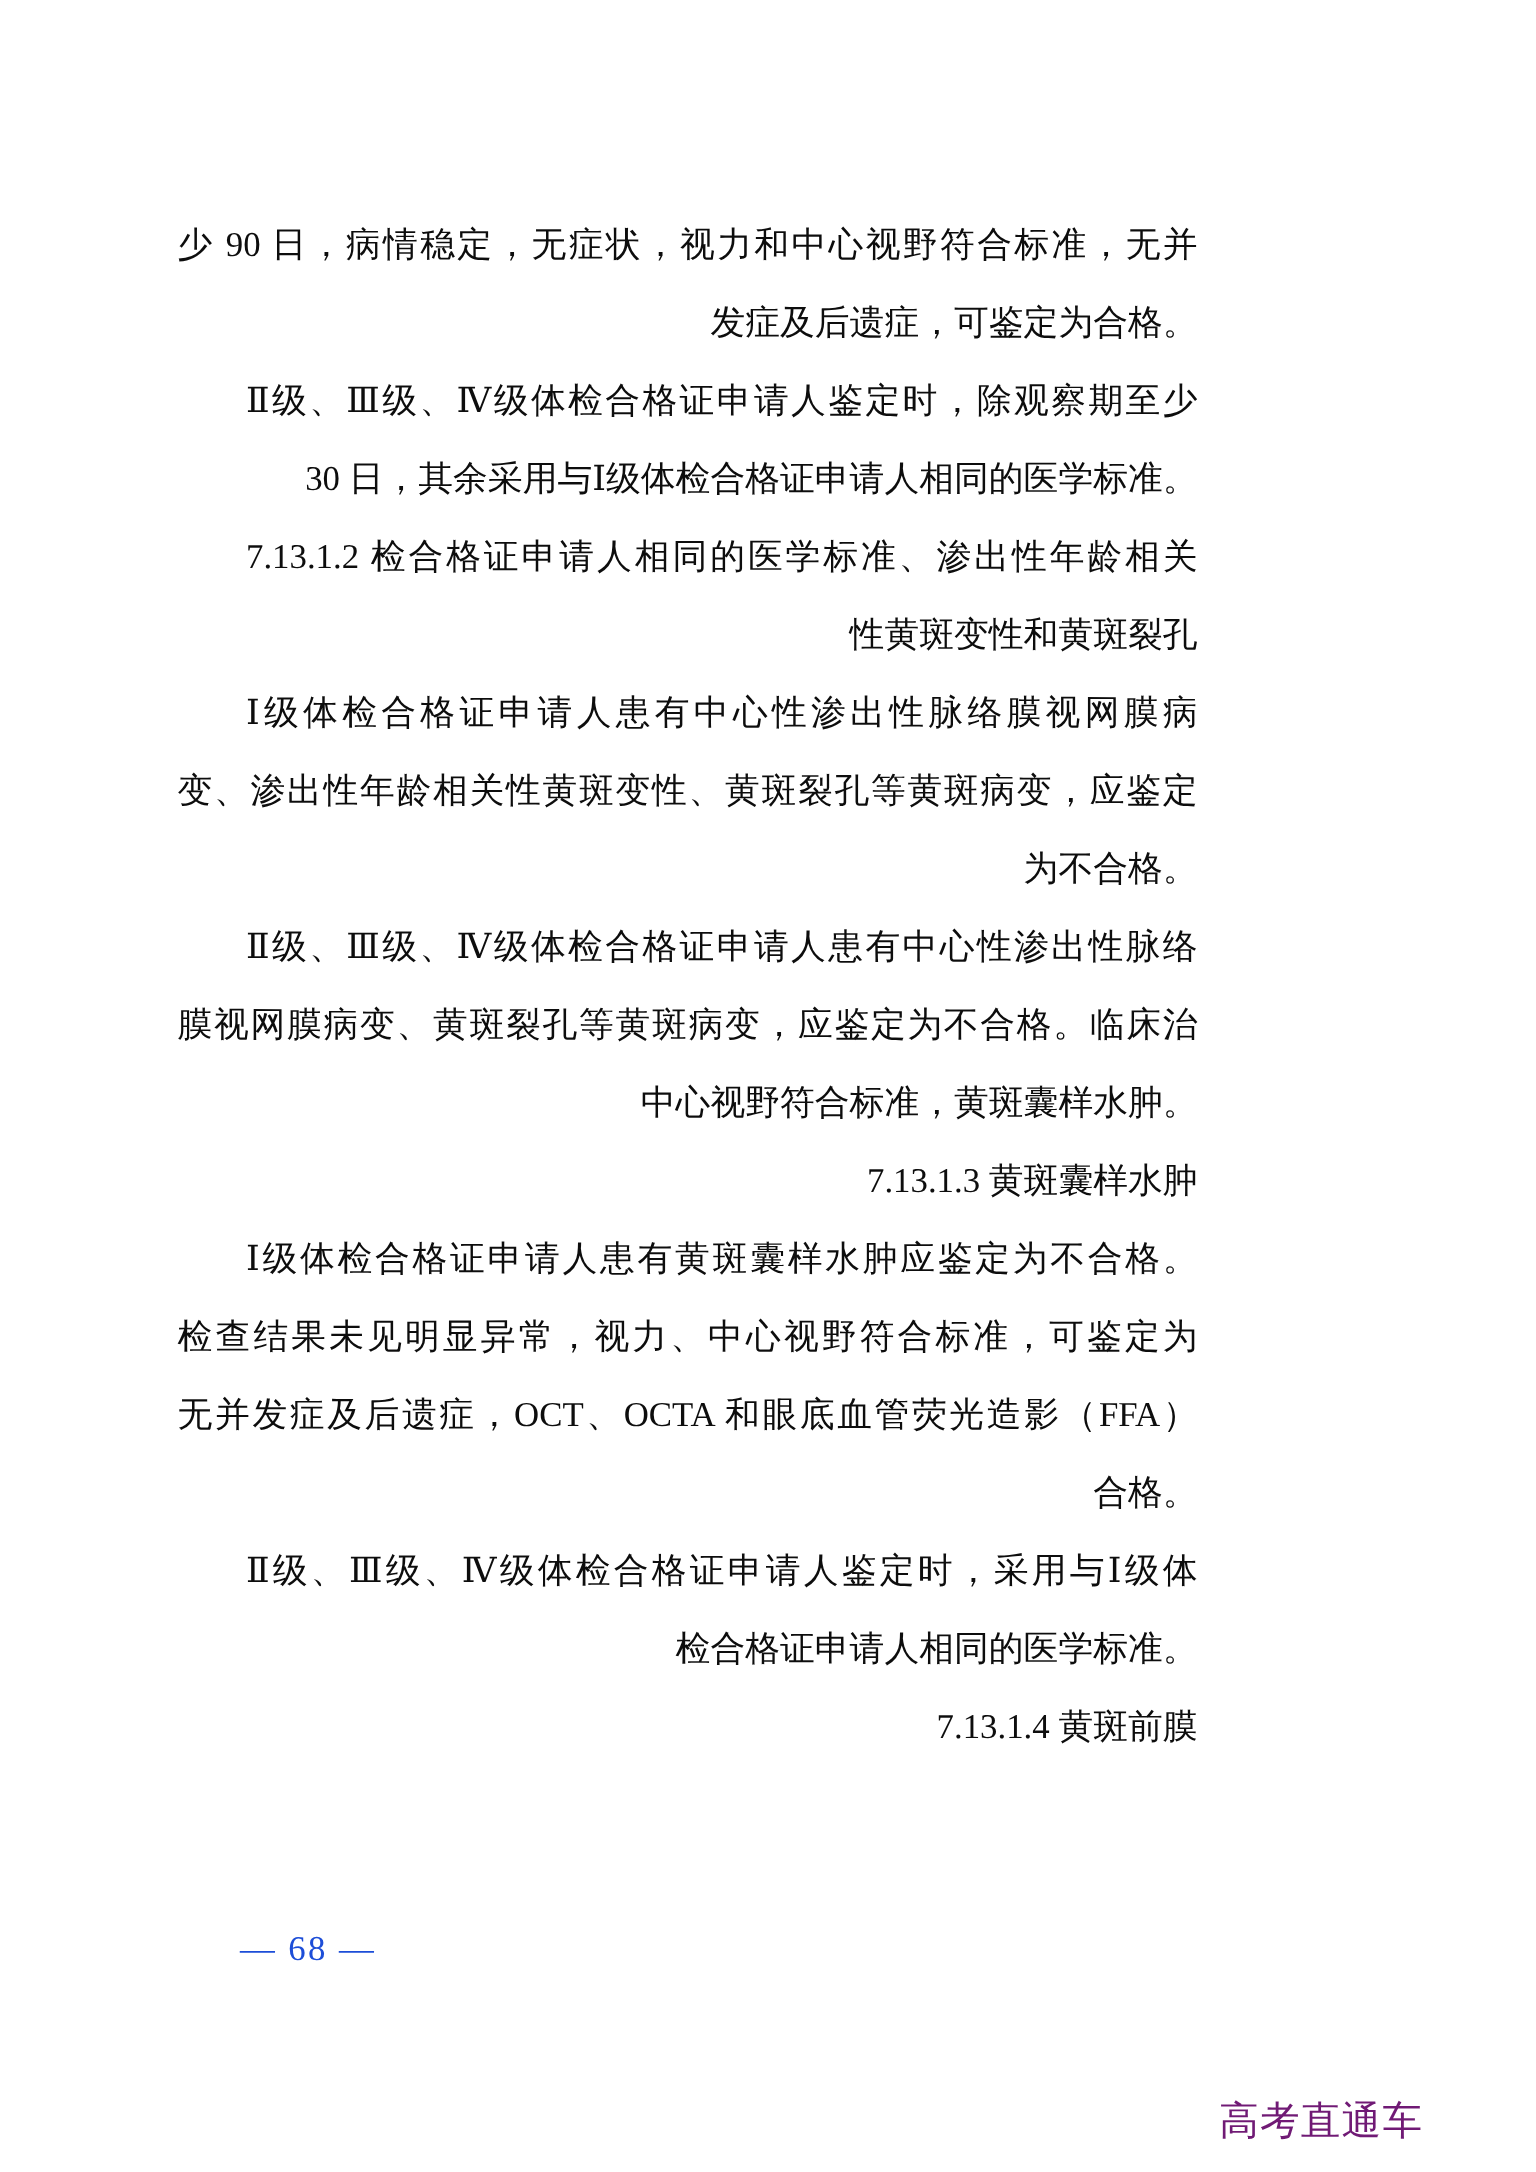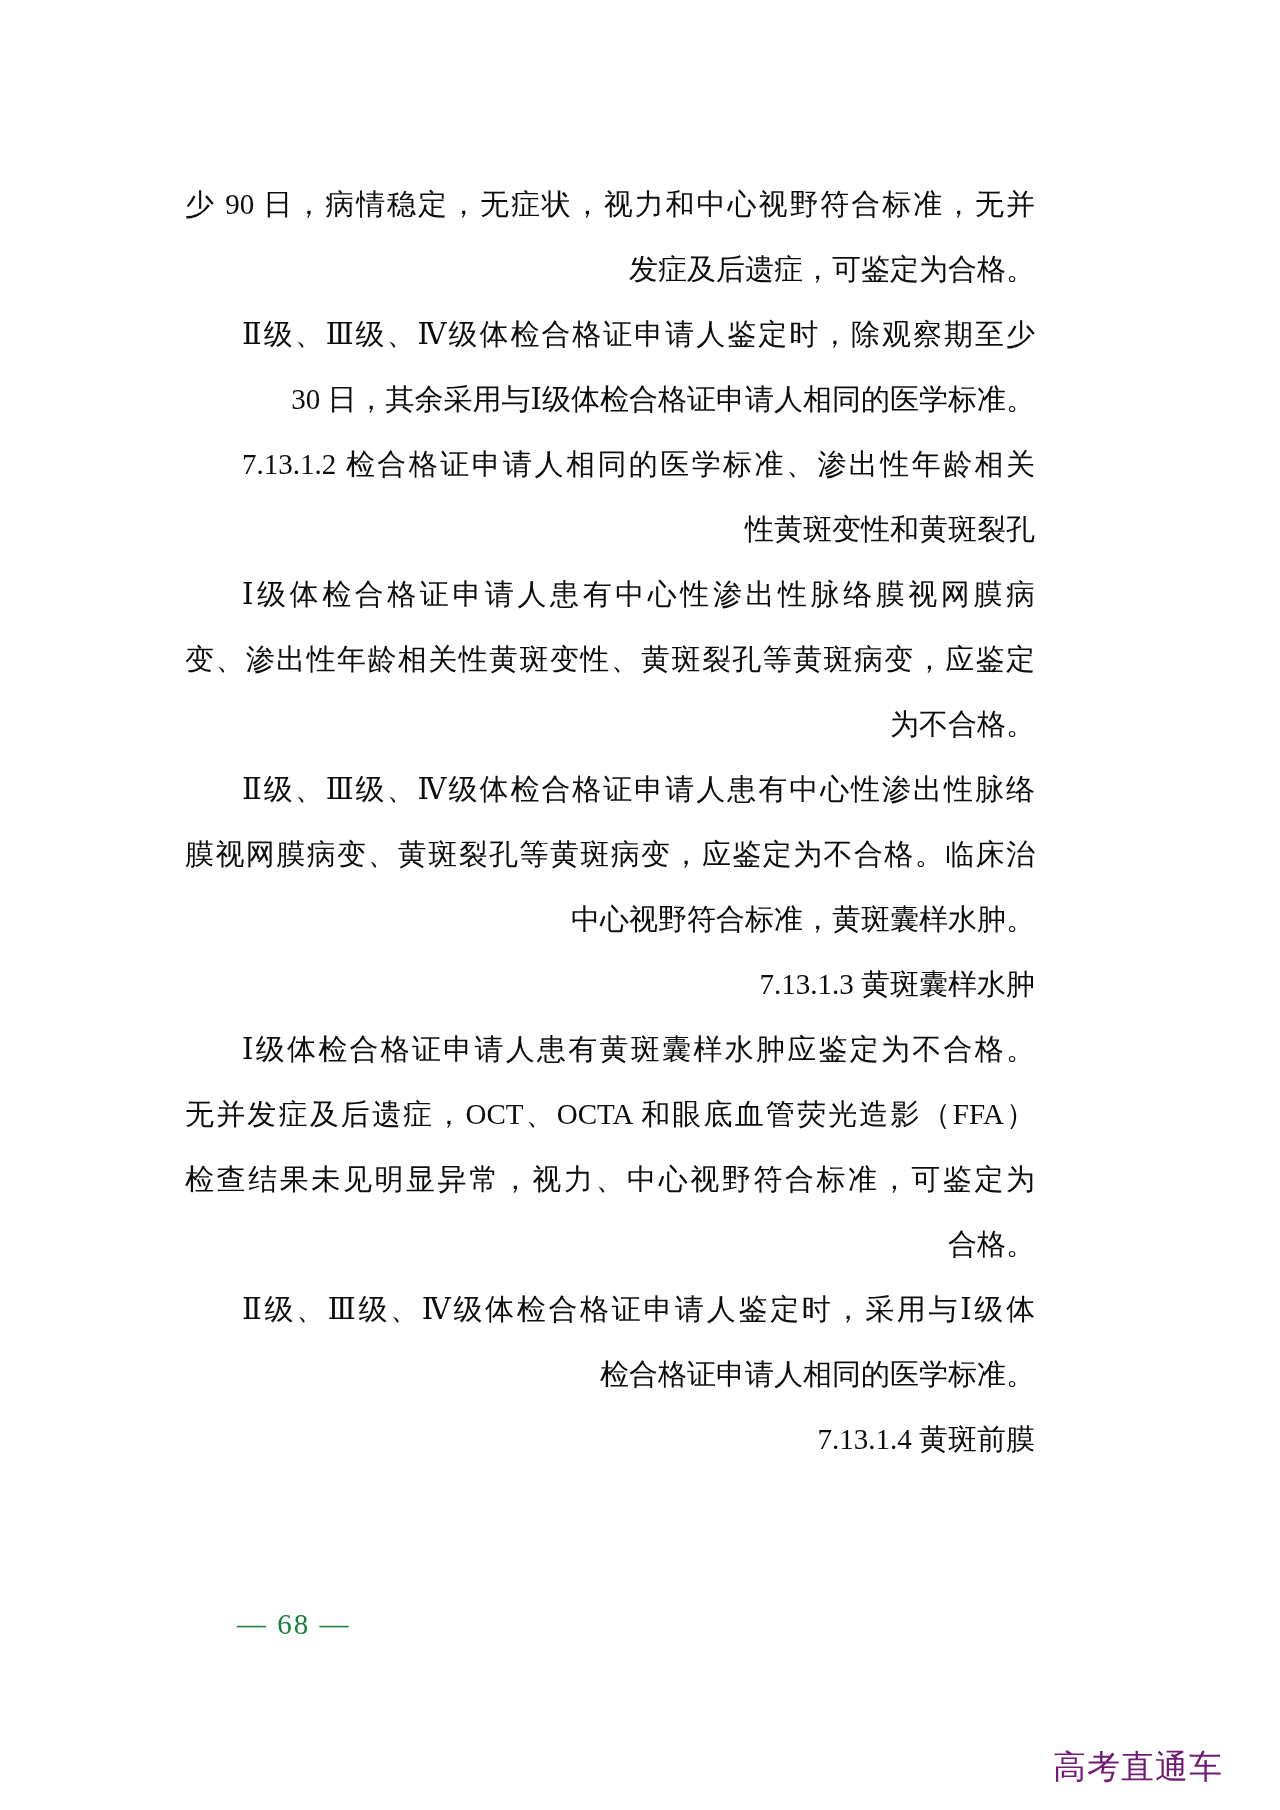--- a/index.html
+++ b/index.html
@@ -8,21 +8,20 @@
     background: #ffffff;
   }
   .page {
     position: relative;
     width: 1212px;
     height: 1810px;
     background: #ffffff;
     font-family: "Liberation Serif", "DejaVu Serif", serif;
     color: #0d0d0d;
     overflow: hidden;
-    margin-left: 37px;
   }
   .content {
     position: absolute;
     left: 148px;
     top: 172px;
     width: 850px;
   }
   .line {
     height: 65px;
     line-height: 65px;
@@ -36,21 +35,21 @@
   }
   .line.indent {
     text-indent: 57px;
   }
   .footer {
     position: absolute;
     left: 200px;
     top: 1608px;
     font-size: 29px;
     letter-spacing: 2px;
-    color: #15803d;
+    color: #1d4ed8;
   }
   .watermark {
     position: absolute;
     right: 26px;
     bottom: 20px;
     font-size: 33px;
     font-family: "Liberation Sans", "DejaVu Sans", sans-serif;
     color: #701a75;
     letter-spacing: 1px;
   }
@@ -67,22 +66,22 @@
       <div class="line indent fill">7.13.1.2 检合格证申请人相同的医学标准、渗出性年龄相关</div>
       <div class="line">性黄斑变性和黄斑裂孔</div>
       <div class="line indent fill">Ⅰ级体检合格证申请人患有中心性渗出性脉络膜视网膜病</div>
       <div class="line fill">变、渗出性年龄相关性黄斑变性、黄斑裂孔等黄斑病变，应鉴定</div>
       <div class="line">为不合格。</div>
       <div class="line indent fill">Ⅱ级、Ⅲ级、Ⅳ级体检合格证申请人患有中心性渗出性脉络</div>
       <div class="line fill">膜视网膜病变、黄斑裂孔等黄斑病变，应鉴定为不合格。临床治</div>
       <div class="line">中心视野符合标准，黄斑囊样水肿。</div>
       <div class="line indent">7.13.1.3 黄斑囊样水肿</div>
       <div class="line indent fill">Ⅰ级体检合格证申请人患有黄斑囊样水肿应鉴定为不合格。</div>
+      <div class="line fill">检查结果未见明显异常，视力、中心视野符合标准，可鉴定为</div>
       <div class="line fill">无并发症及后遗症，OCT、OCTA 和眼底血管荧光造影（FFA）</div>
-      <div class="line fill">检查结果未见明显异常，视力、中心视野符合标准，可鉴定为</div>
       <div class="line">合格。</div>
       <div class="line indent fill">Ⅱ级、Ⅲ级、Ⅳ级体检合格证申请人鉴定时，采用与Ⅰ级体</div>
       <div class="line">检合格证申请人相同的医学标准。</div>
       <div class="line indent">7.13.1.4 黄斑前膜</div>
     </div>
   <div class="footer">— 68 —</div>
   <div class="watermark">高考直通车</div>
 </div>
 
 </body></html>

